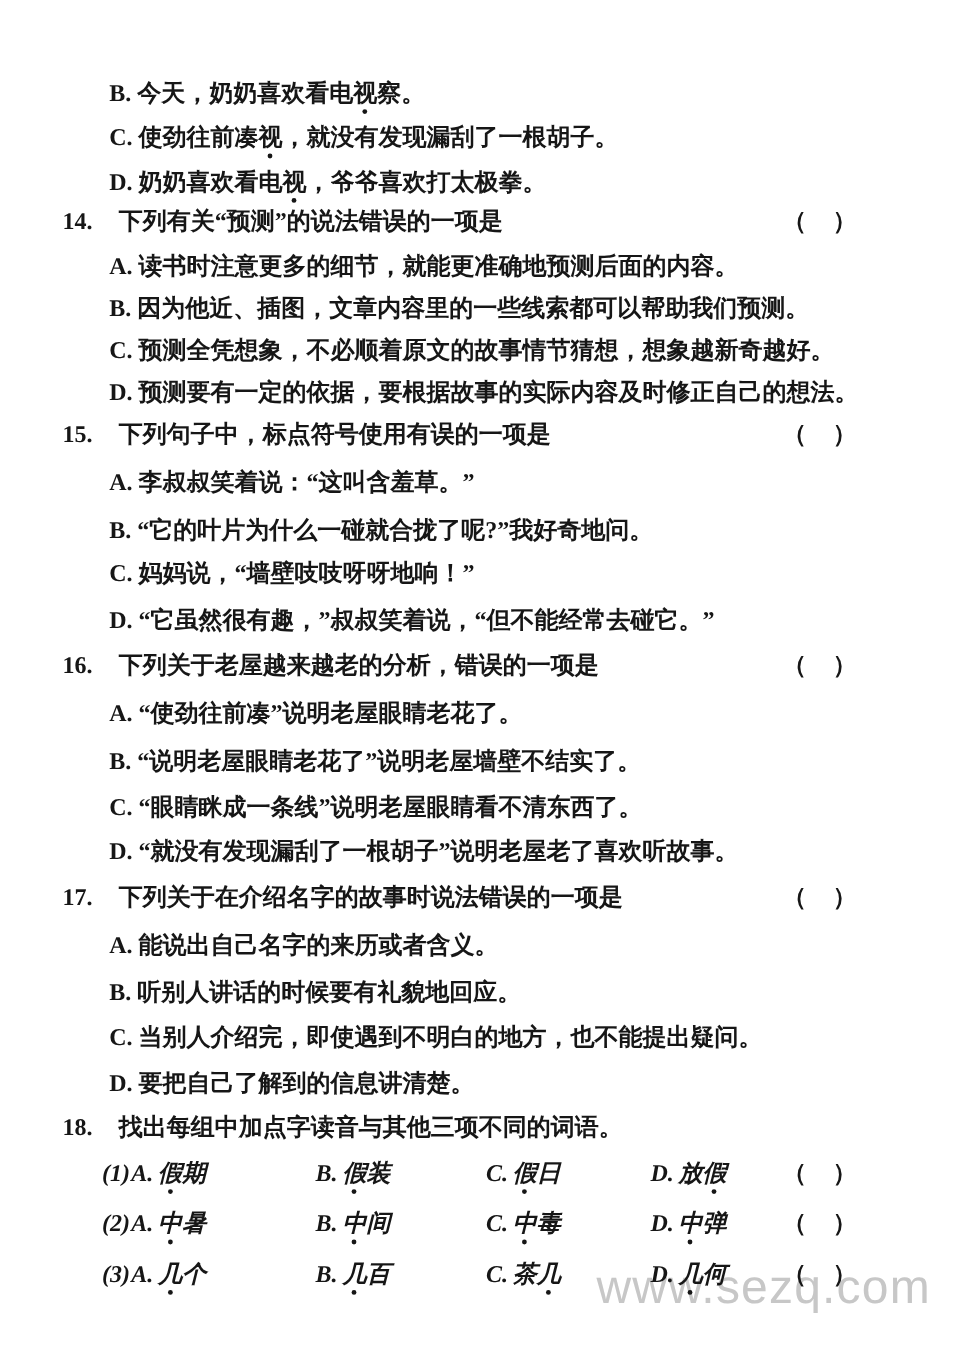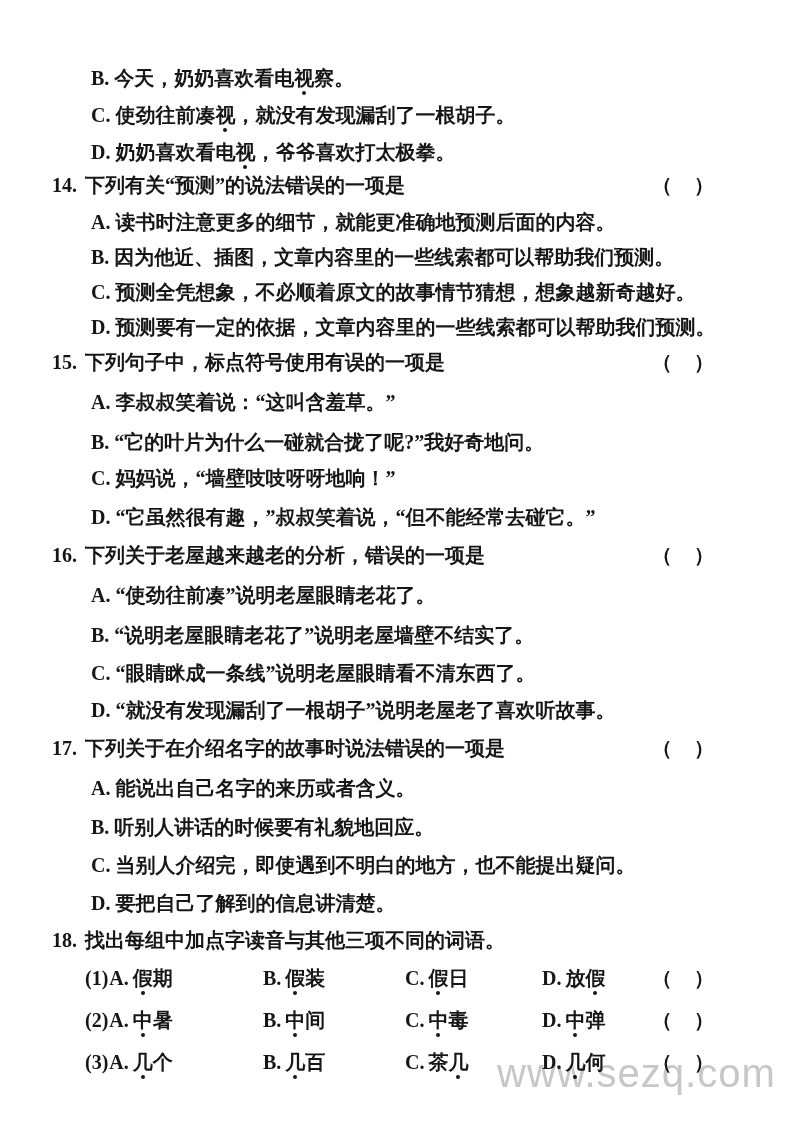--- a/index.html
+++ b/index.html
@@ -14,24 +14,24 @@
   }
   #lines{position:absolute;inset:0;z-index:2;}
   .line{
     position:absolute;left:0;width:100%;
     height:38px;line-height:38px;
     font-size:20px;white-space:nowrap;
   }
   .q-line{padding-left:52px;}
   .opt-line{padding-left:91px;}
   .row-line{padding-left:85px;}
-  .num{margin-right:8px;}
+  .num{margin-right:22px;}
   .opt-label{margin-right:5px;}
   .row-prefix{margin-right:1px;}
-  .row-item{display:inline-block;vertical-align:top;}
+  .row-item{display:inline-block;vertical-align:top;font-style:italic;}
   .row-item .opt-label{margin-right:4px;}
   .dotted{position:relative;}
   .dotted::after{
     content:"";
     position:absolute;left:50%;bottom:-6px;
     transform:translateX(-50%);
     width:4px;height:4px;border-radius:50%;
     background:#161616;
   }
   .bracket{
@@ -56,21 +56,21 @@
       <div class="line opt-line" style="top: 59px;"><span class="opt-label">B.</span><span>今天，奶奶喜欢看电</span><span class="dotted">视</span><span>察。</span></div>
       <div class="line opt-line" style="top: 96px;"><span class="opt-label">C.</span><span>使劲往前凑</span><span class="dotted">视</span><span>，就没有发现漏刮了一根胡子。</span></div>
       <div class="line opt-line" style="top: 133px;"><span class="opt-label">D.</span><span>奶奶喜欢看电</span><span class="dotted">视</span><span>，爷爷喜欢打太极拳。</span></div>
       <div class="line q-line" style="top: 166px;"><span class="num">14.</span><span>下列有关“预测”的说法错误的一项是</span><span class="bracket">
           <span>（</span>
           <span>）</span>
         </span></div>
       <div class="line opt-line" style="top: 203px;"><span class="opt-label">A.</span><span>读书时注意更多的细节，就能更准确地预测后面的内容。</span></div>
       <div class="line opt-line" style="top: 238px;"><span class="opt-label">B.</span><span>因为他近、插图，文章内容里的一些线索都可以帮助我们预测。</span></div>
       <div class="line opt-line" style="top: 273px;"><span class="opt-label">C.</span><span>预测全凭想象，不必顺着原文的故事情节猜想，想象越新奇越好。</span></div>
-      <div class="line opt-line" style="top: 308px;"><span class="opt-label">D.</span><span>预测要有一定的依据，文章内容里的一些线索都可以帮助我们预测。</span></div>
+      <div class="line opt-line" style="top: 308px;"><span class="opt-label">D.</span><span>预测要有一定的依据，要根据故事的实际内容及时修正自己的想法。</span></div>
       <div class="line q-line" style="top: 343px;"><span class="num">15.</span><span>下列句子中，标点符号使用有误的一项是</span><span class="bracket">
           <span>（</span>
           <span>）</span>
         </span></div>
       <div class="line opt-line" style="top: 383px;"><span class="opt-label">A.</span><span>李叔叔笑着说：“这叫含羞草。”</span></div>
       <div class="line opt-line" style="top: 423px;"><span class="opt-label">B.</span><span>“它的叶片为什么一碰就合拢了呢?”我好奇地问。</span></div>
       <div class="line opt-line" style="top: 459px;"><span class="opt-label">C.</span><span>妈妈说，“墙壁吱吱呀呀地响！”</span></div>
       <div class="line opt-line" style="top: 498px;"><span class="opt-label">D.</span><span>“它虽然很有趣，”叔叔笑着说，“但不能经常去碰它。”</span></div>
       <div class="line q-line" style="top: 536px;"><span class="num">16.</span><span>下列关于老屋越来越老的分析，错误的一项是</span><span class="bracket">
           <span>（</span>

